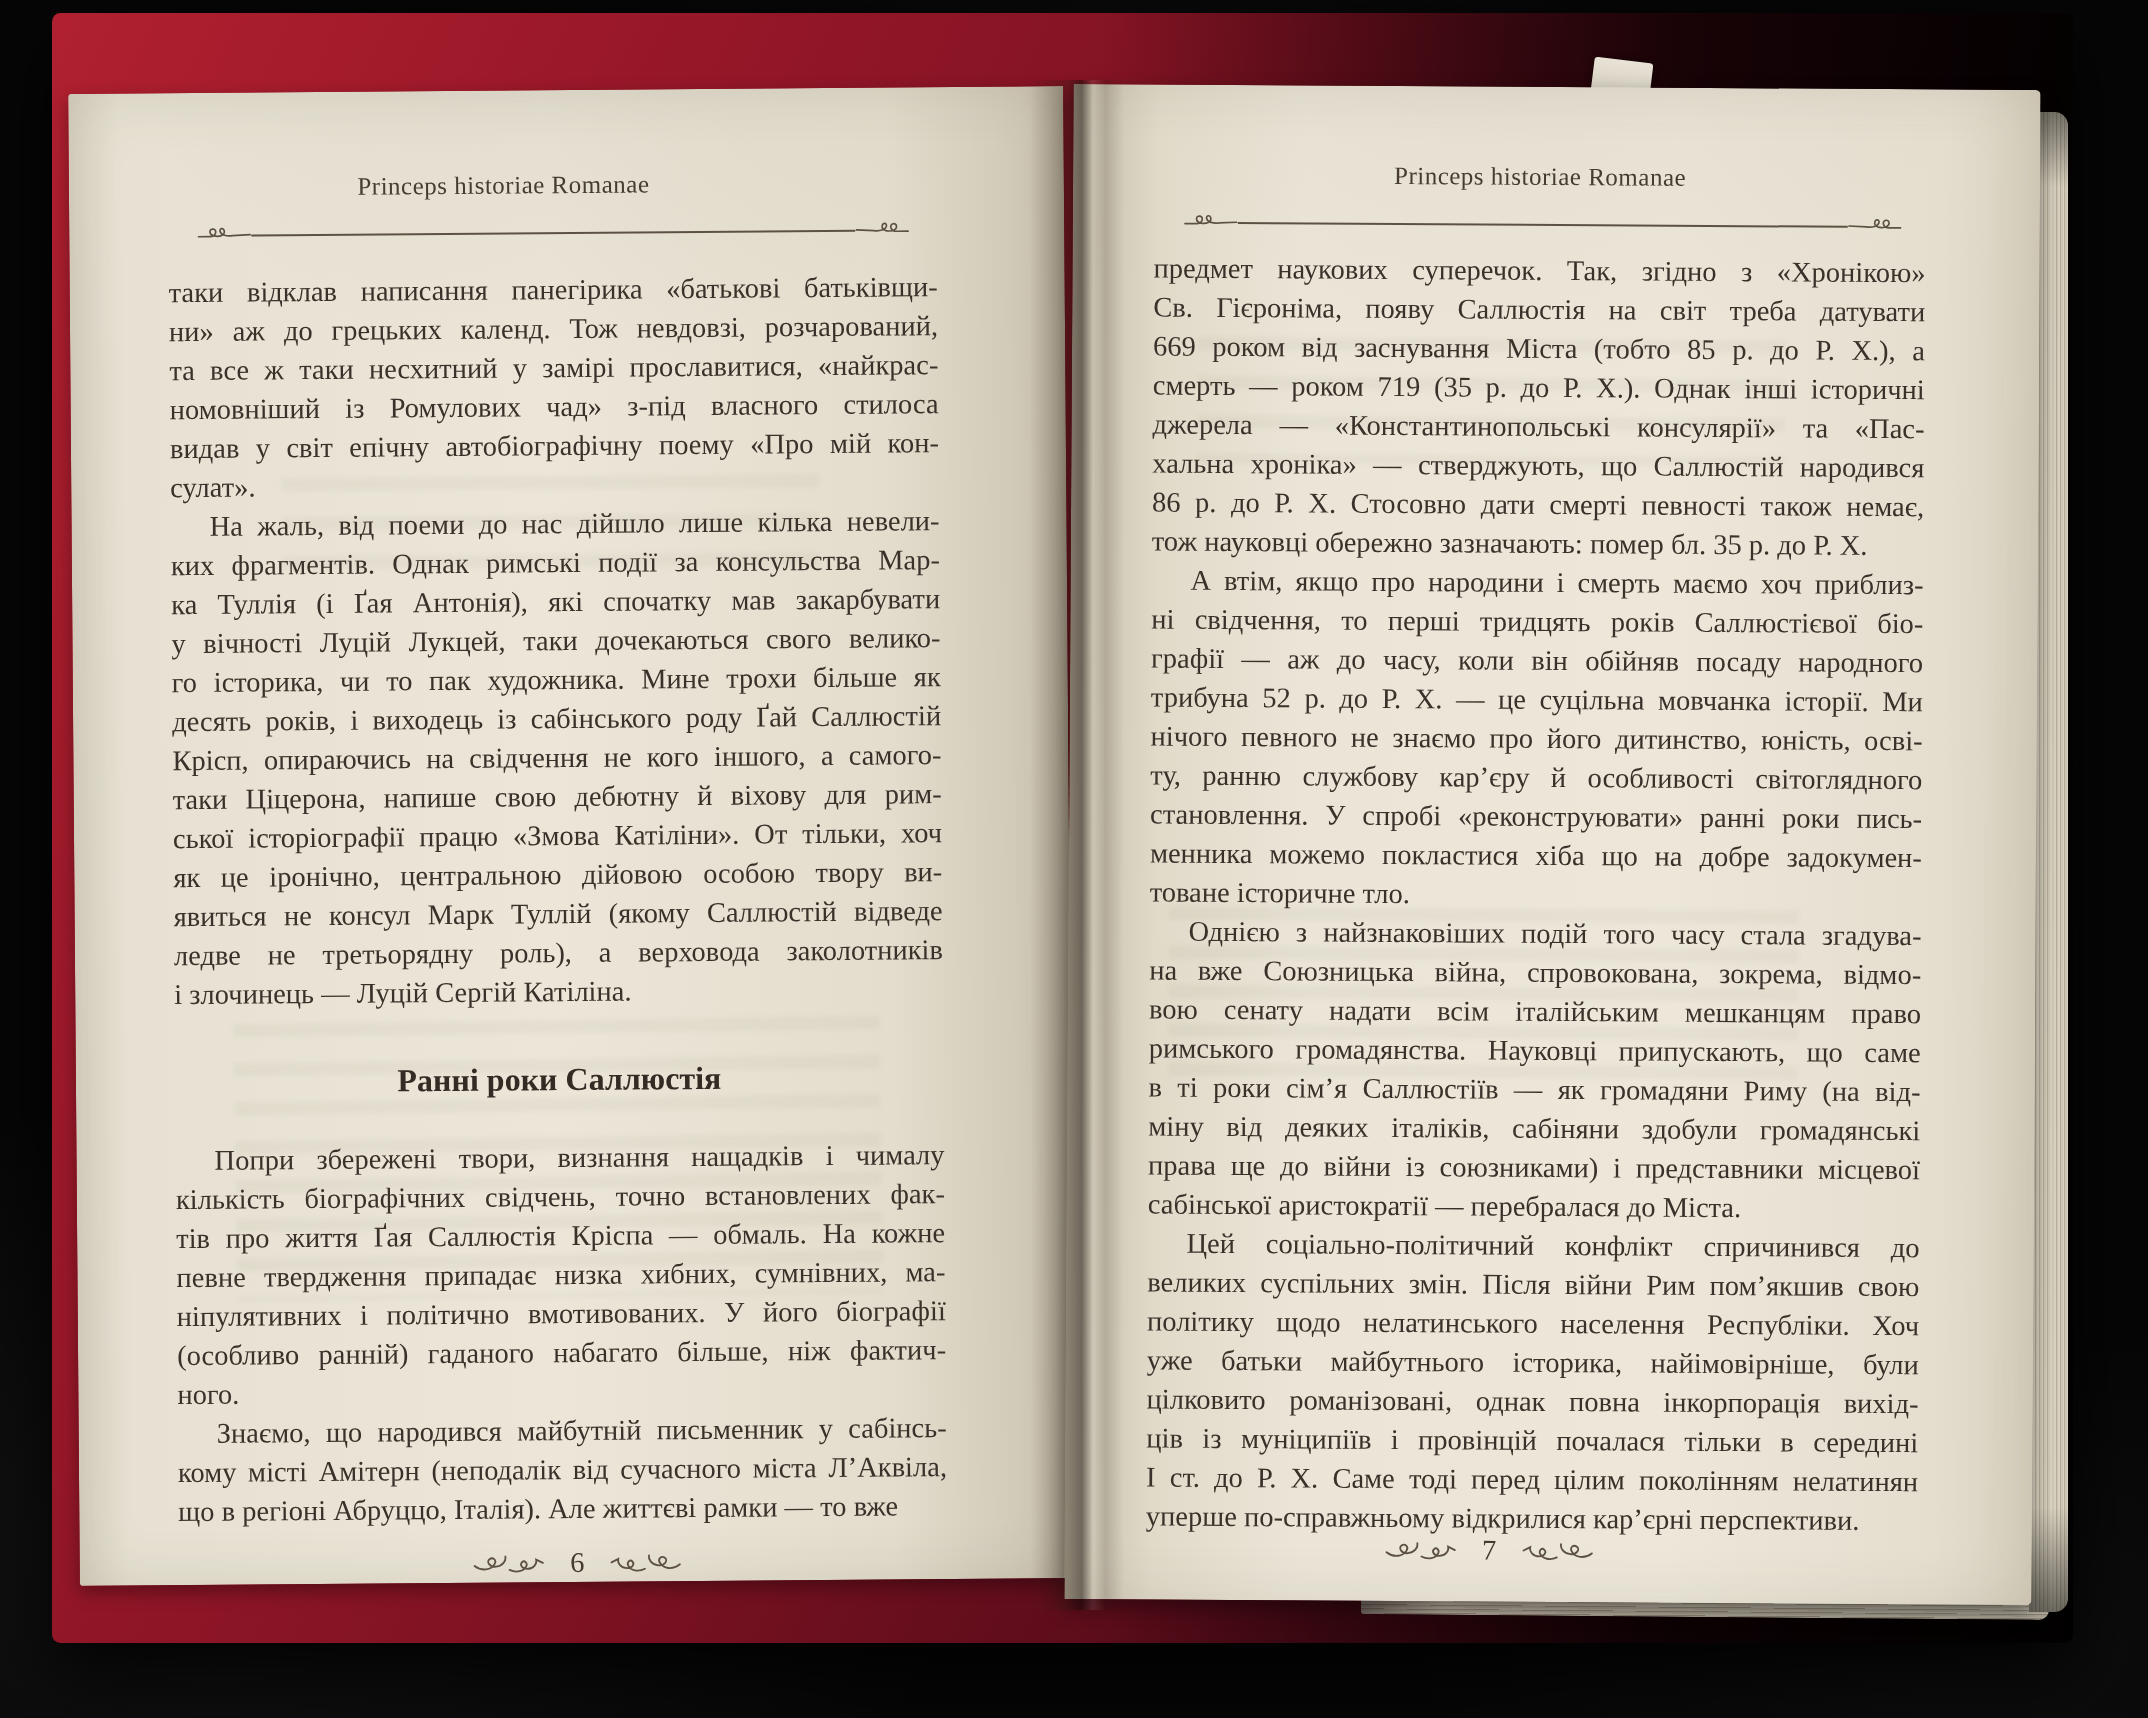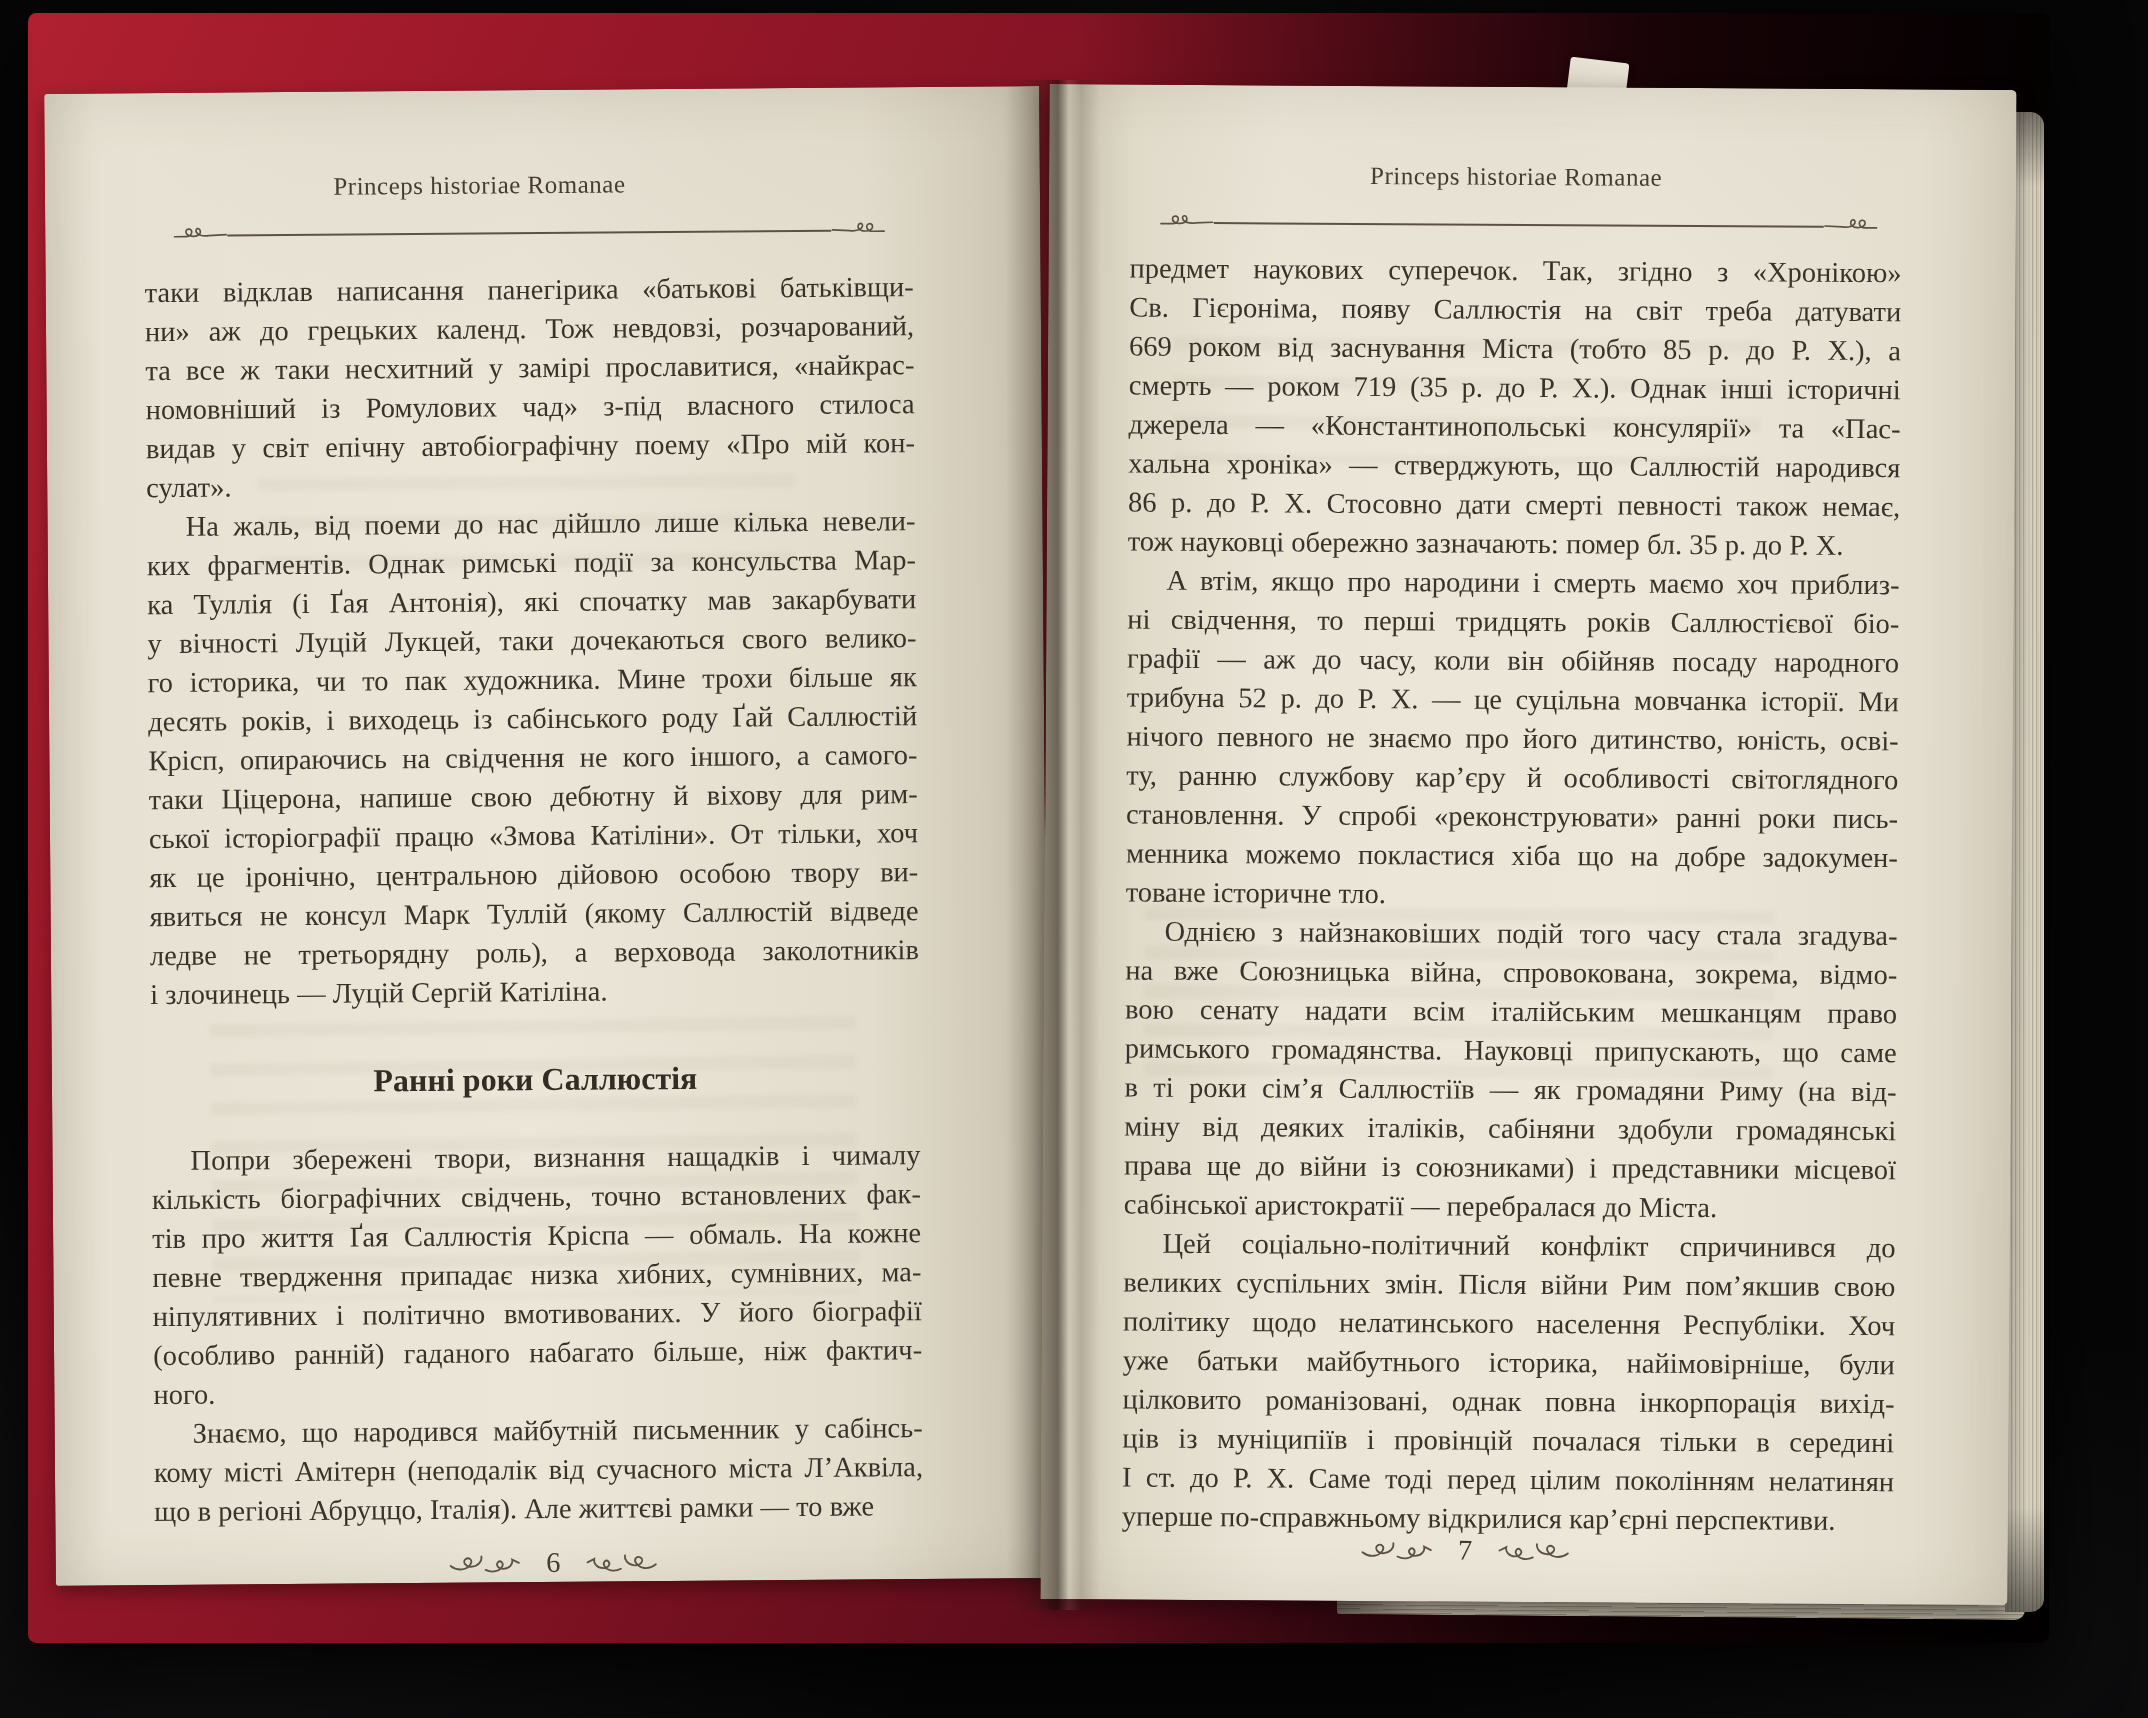--- a/index.html
+++ b/index.html
@@ -9,21 +9,21 @@
     background:#060607;
   }
   #scene {
     position:relative; width:2148px; height:1718px; overflow:hidden;
     background:
       radial-gradient(1091px 638px at 10% 90%, rgba(64,62,66,.22), transparent 70%),
       radial-gradient(839px 470px at 92% 96%, rgba(52,50,54,.16), transparent 70%),
       radial-gradient(755px 352px at 52% 0%, rgba(44,42,46,.10), transparent 70%),
       #060607;
   }
-  .book { position:absolute; left:28px; top:13.4px; width:2021px; height:1630px; }
+  .book { position:absolute; left:52px; top:13.4px; width:2021px; height:1630px; }
   .cover {
     position:absolute; inset:0; border-radius:8.4px;
     background:
       linear-gradient(to right, rgba(0,0,0,0) 52%, rgba(0,0,0,.75) 80%, rgba(0,0,0,.95) 100%),
       linear-gradient(115deg, #b02030 0%, #9a1829 20%, #7d1222 45%, #5a0c1a 66%, #32070f 85%, #1a0408 100%);
     box-shadow: 0 28.5px 76px rgba(0,0,0,.85);
   }
   .sliver {
     position:absolute; left:1540px; top:47px; width:59px; height:44px;
     background:linear-gradient(180deg,#e8e3d6,#cfc9ba); transform:rotate(7deg);

